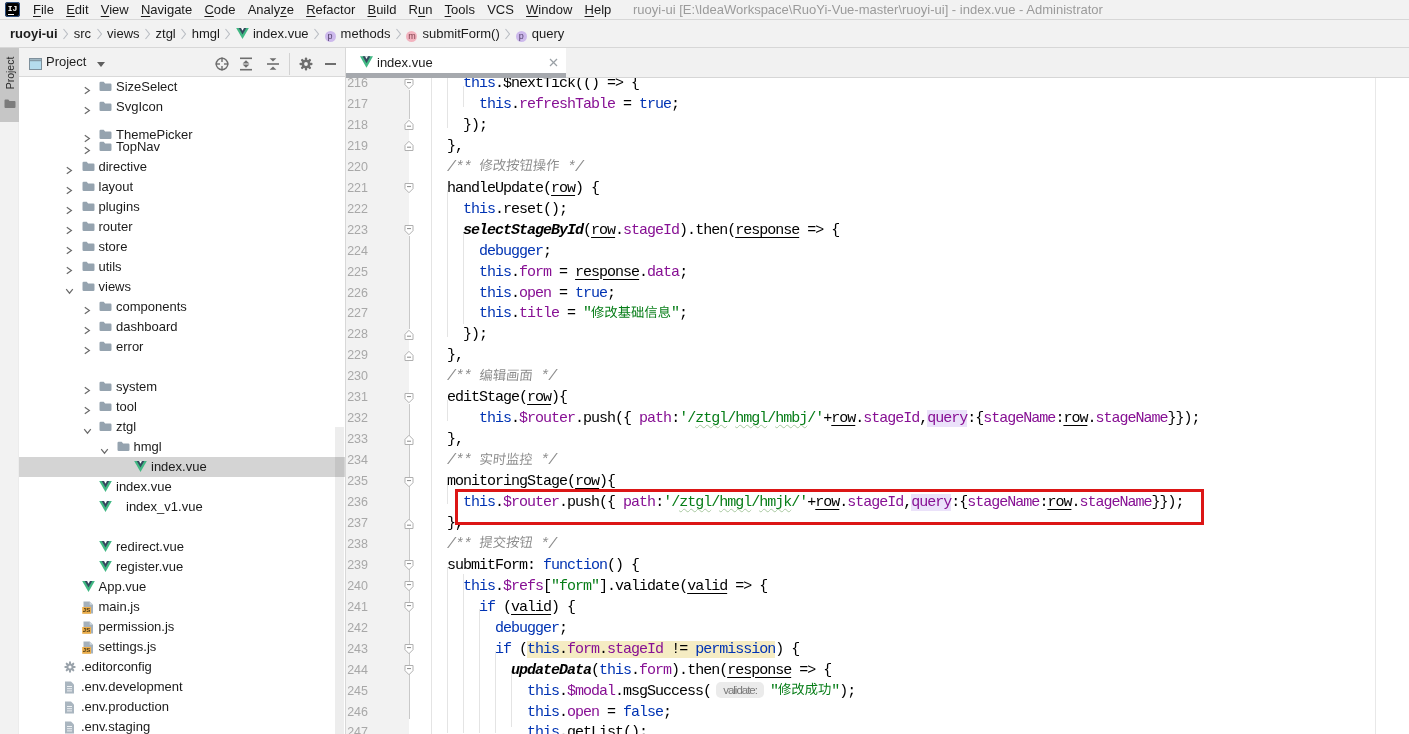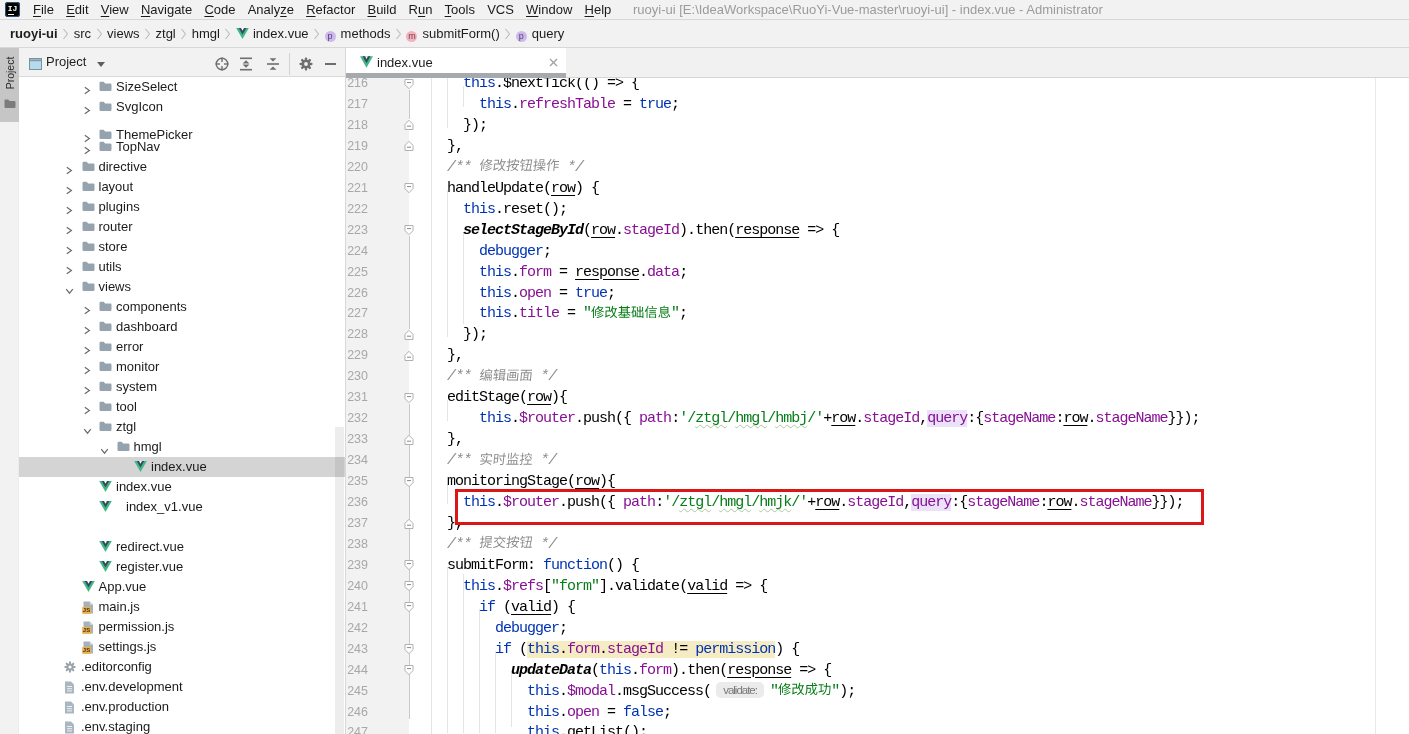--- a/index.html
+++ b/index.html
@@ -457,31 +457,20 @@
       <span style="position:absolute;left:63.5px;top:5.5px"><svg class="tc" width="8" height="9" viewBox="0 0 8 9">
           <path d="M1.8,1.2 L6.4,4.5 L1.8,7.8" fill="none" stroke="#6a6a6a" stroke-width="1.2"></path>
         </svg></span>
       <span style="position:absolute;left:80.0px;top:4px">
         <svg class="ti" width="13" height="11" viewBox="0 0 13 11">
           <path d="M0.5,2 a1.2,1.2 0 0 1 1.2,-1.2 h3 l1.4,1.7 h5.2 a1.2,1.2 0 0 1 1.2,1.2 v5.1 a1.2,1.2 0 0 1 -1.2,1.2 h-9.6 a1.2,1.2 0 0 1 -1.2,-1.2 z" fill="#95a3af"></path>
         </svg>
       </span>
       <span style="position:absolute;left:97.0px;top:0;line-height:20px">error</span>
     </div>
-<div style="position:absolute;left:19px;top:357px;width:326px;height:20px;">
-      <span style="position:absolute;left:63.5px;top:5.5px"><svg class="tc" width="8" height="9" viewBox="0 0 8 9">
-          <path d="M1.8,1.2 L6.4,4.5 L1.8,7.8" fill="none" stroke="#6a6a6a" stroke-width="1.2"></path>
-        </svg></span>
-      <span style="position:absolute;left:80.0px;top:4px">
-        <svg class="ti" width="13" height="11" viewBox="0 0 13 11">
-          <path d="M0.5,2 a1.2,1.2 0 0 1 1.2,-1.2 h3 l1.4,1.7 h5.2 a1.2,1.2 0 0 1 1.2,1.2 v5.1 a1.2,1.2 0 0 1 -1.2,1.2 h-9.6 a1.2,1.2 0 0 1 -1.2,-1.2 z" fill="#95a3af"></path>
-        </svg>
-      </span>
-      <span style="position:absolute;left:97.0px;top:0;line-height:20px">monitor</span>
-    </div>
 <div style="position:absolute;left:19px;top:377px;width:326px;height:20px;">
       <span style="position:absolute;left:63.5px;top:5.5px"><svg class="tc" width="8" height="9" viewBox="0 0 8 9">
           <path d="M1.8,1.2 L6.4,4.5 L1.8,7.8" fill="none" stroke="#6a6a6a" stroke-width="1.2"></path>
         </svg></span>
       <span style="position:absolute;left:80.0px;top:4px">
         <svg class="ti" width="13" height="11" viewBox="0 0 13 11">
           <path d="M0.5,2 a1.2,1.2 0 0 1 1.2,-1.2 h3 l1.4,1.7 h5.2 a1.2,1.2 0 0 1 1.2,1.2 v5.1 a1.2,1.2 0 0 1 -1.2,1.2 h-9.6 a1.2,1.2 0 0 1 -1.2,-1.2 z" fill="#95a3af"></path>
         </svg>
       </span>
       <span style="position:absolute;left:97.0px;top:0;line-height:20px">system</span>

